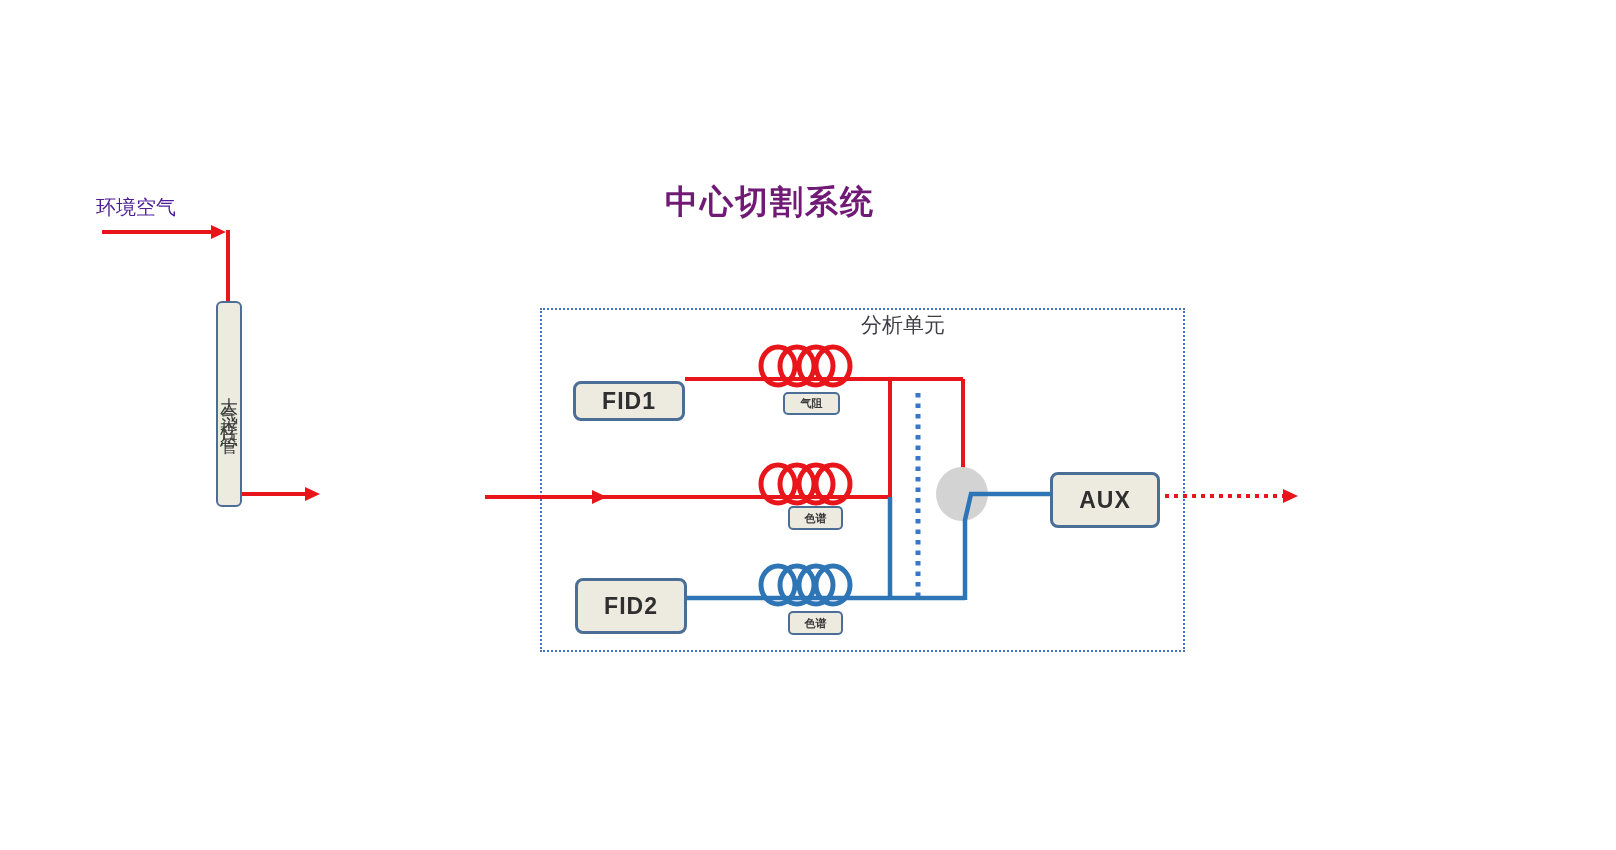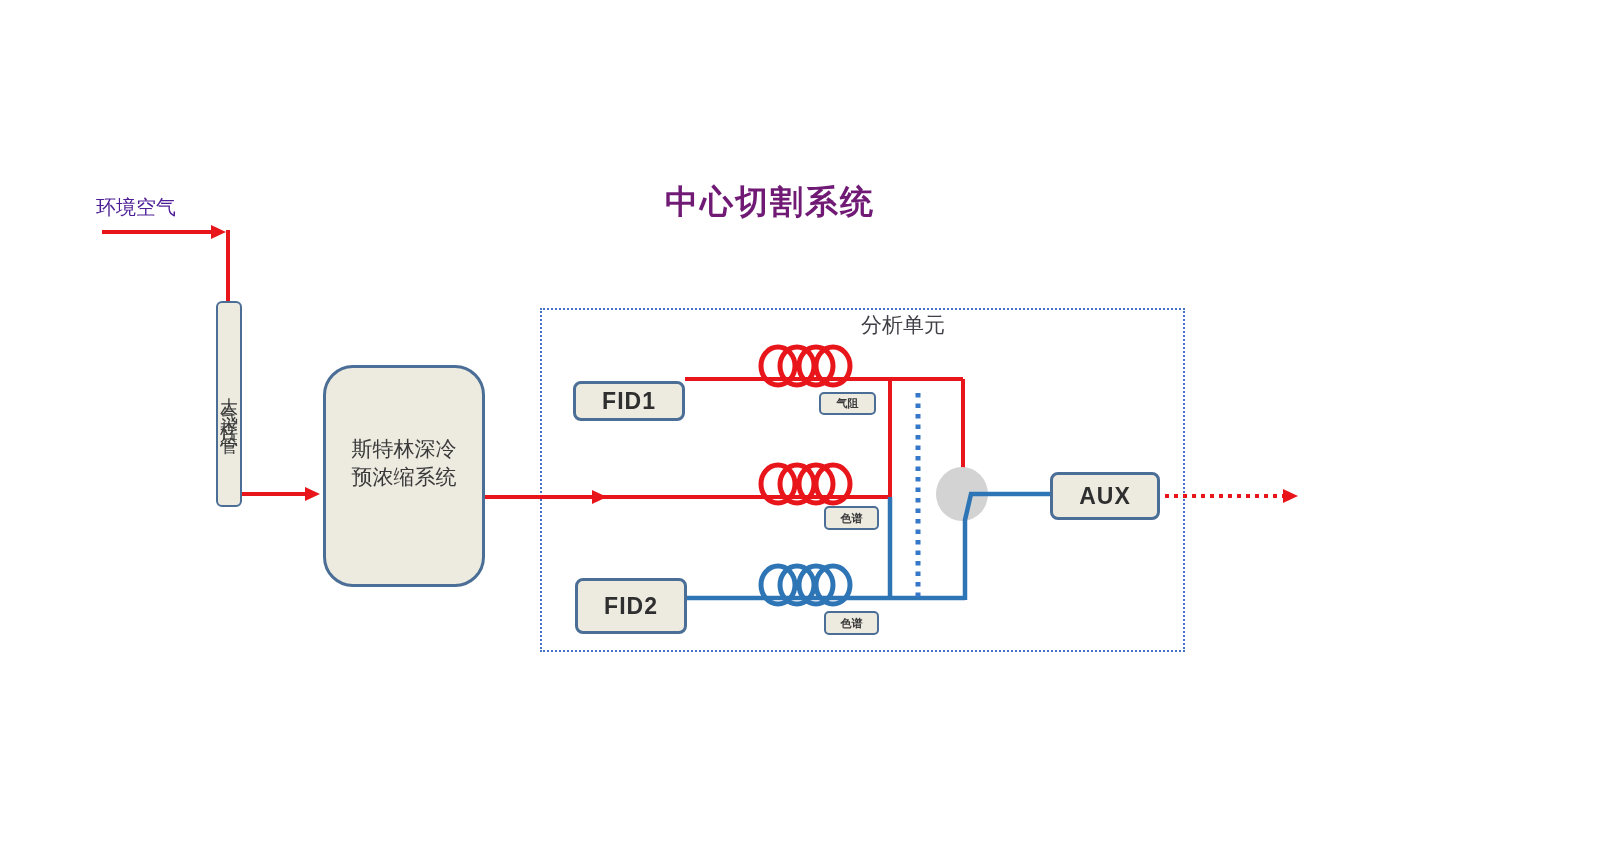--- a/index.html
+++ b/index.html
@@ -17,21 +17,21 @@
     color:#2f2f2f;
   }
   .node-strong{font-weight:bold;font-size:23px;letter-spacing:1px;}
   .small-label{
     position:absolute;
     background:#edeae0;
     border:2px solid #4a6e96;
     border-radius:5px;
     box-sizing:border-box;
     display:flex;align-items:center;justify-content:center;
-    font-size:11px;font-weight:600;color:#3a3a3a;margin-left:36px;
+    font-size:11px;font-weight:600;color:#3a3a3a;
   }
   .diagram-title{
     position:absolute;left:600px;top:180px;width:340px;
     text-align:center;font-size:33px;font-weight:bold;color:#701a75;letter-spacing:2px;
   }
   .free-label{position:absolute;color:#4c1d95;}
   #ambient-air{left:96px;top:194px;width:110px;font-size:20px;}
   #analysis-unit-box{
     position:absolute;left:540px;top:308px;width:645px;height:344px;
     border:2px dotted #4472c4;box-sizing:border-box;
@@ -47,21 +47,21 @@
     padding-top:6px;
   }
   #preconcentrator{
     left:323px;top:365px;width:162px;height:222px;
     border-radius:30px;border-width:3px;
     flex-direction:column;padding-bottom:26px;
   }
   #preconcentrator .line{font-size:21px;color:#3a3a3a;line-height:1.35;}
   #fid1{left:573px;top:365px;width:112px;height:40px;margin-top:16px;}
   #fid2{left:575px;top:578px;width:112px;height:56px;}
-  #aux{left:1050px;top:472px;width:110px;height:48px;}
+  #aux{left:1050px;top:472px;width:110px;height:56px;}
   #data-platform{left:1300px;top:476px;width:144px;height:40px;border-width:3px;}
   #data-platform .t{font-size:20px;color:#3a3a3a;letter-spacing:1px;}
   #lbl-restrictor{left:783px;top:392px;width:57px;height:23px;}
   #lbl-column1{left:788px;top:506px;width:55px;height:24px;}
   #lbl-column2{left:788px;top:611px;width:55px;height:24px;}
   svg{position:absolute;left:0;top:0;}
 </style>
 </head>
 <body>
 
@@ -122,24 +122,20 @@
     <line x1="918" y1="393" x2="918" y2="597" stroke="#3577c8" stroke-width="5" stroke-dasharray="4.5 6"></line>
 
     <line x1="1165" y1="496" x2="1283" y2="496" stroke="#e8151b" stroke-width="4" stroke-dasharray="4 5"></line>
     <polygon points="1298,496 1283,489 1283,503" fill="#e8151b"></polygon>
   </svg>
 
   <div class="node" id="manifold">
     <div class="vtext">大气采样总管</div>
   </div>
 
-  <div class="node" id="preconcentrator">
-    <div class="line">斯特林深冷</div>
-    <div class="line">预浓缩系统</div>
-  </div>
 
   <div class="node node-strong" id="fid1">FID1</div>
   <div class="node node-strong" id="fid2">FID2</div>
   <div class="node node-strong" id="aux">AUX</div>
 
   <div class="small-label" id="lbl-restrictor">气阻</div>
   <div class="small-label" id="lbl-column1">色谱</div>
   <div class="small-label" id="lbl-column2">色谱</div>
 
 

